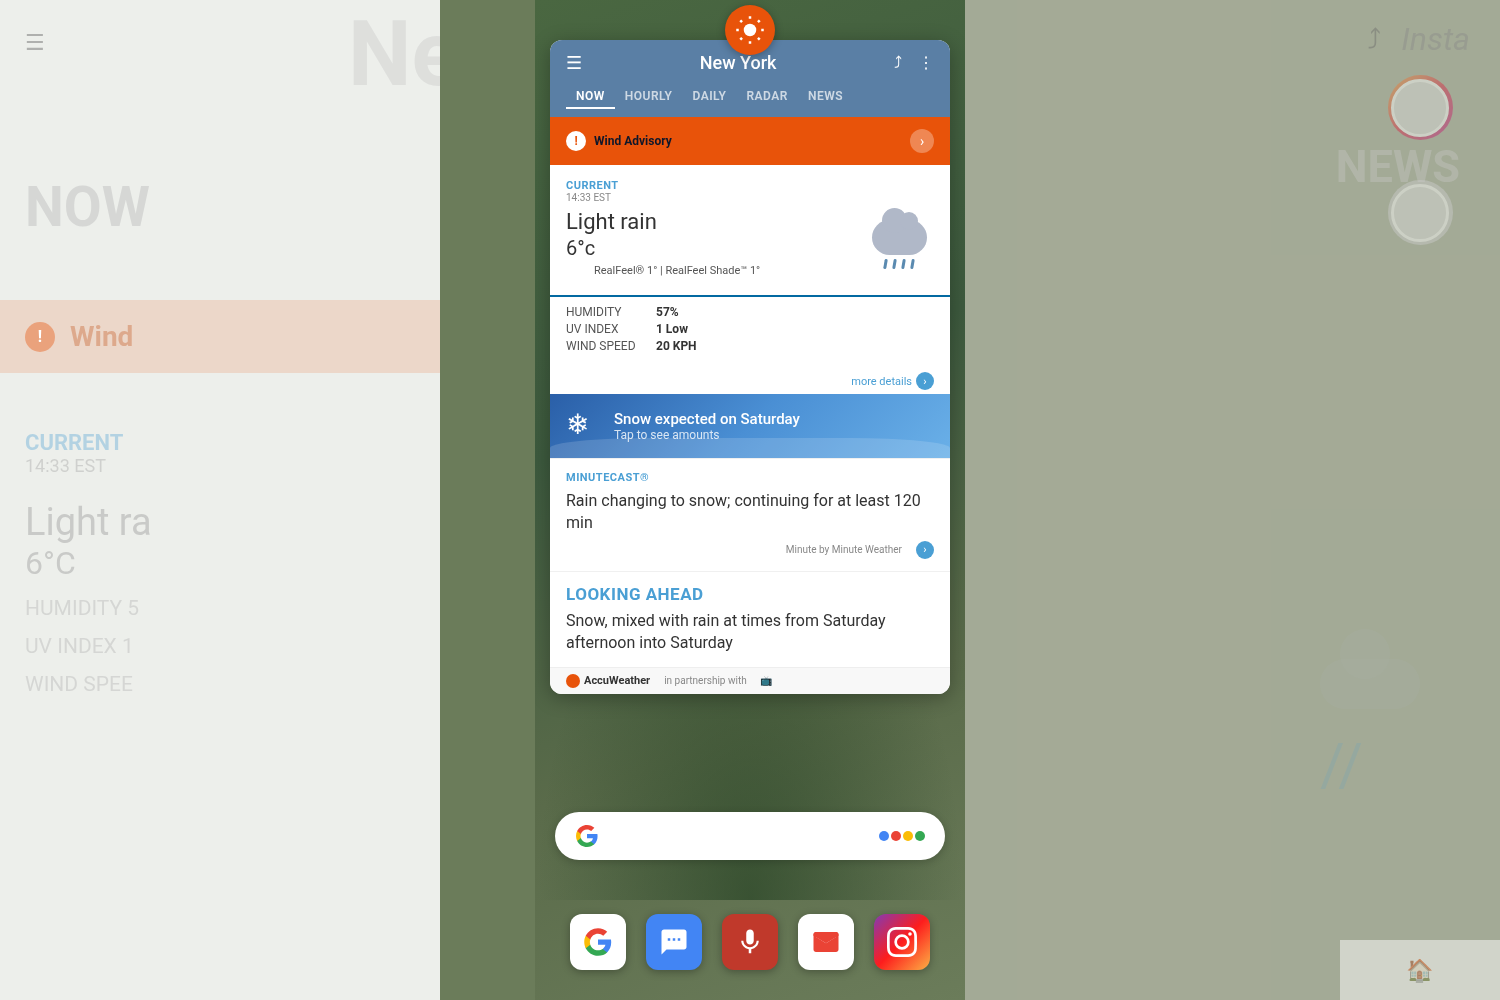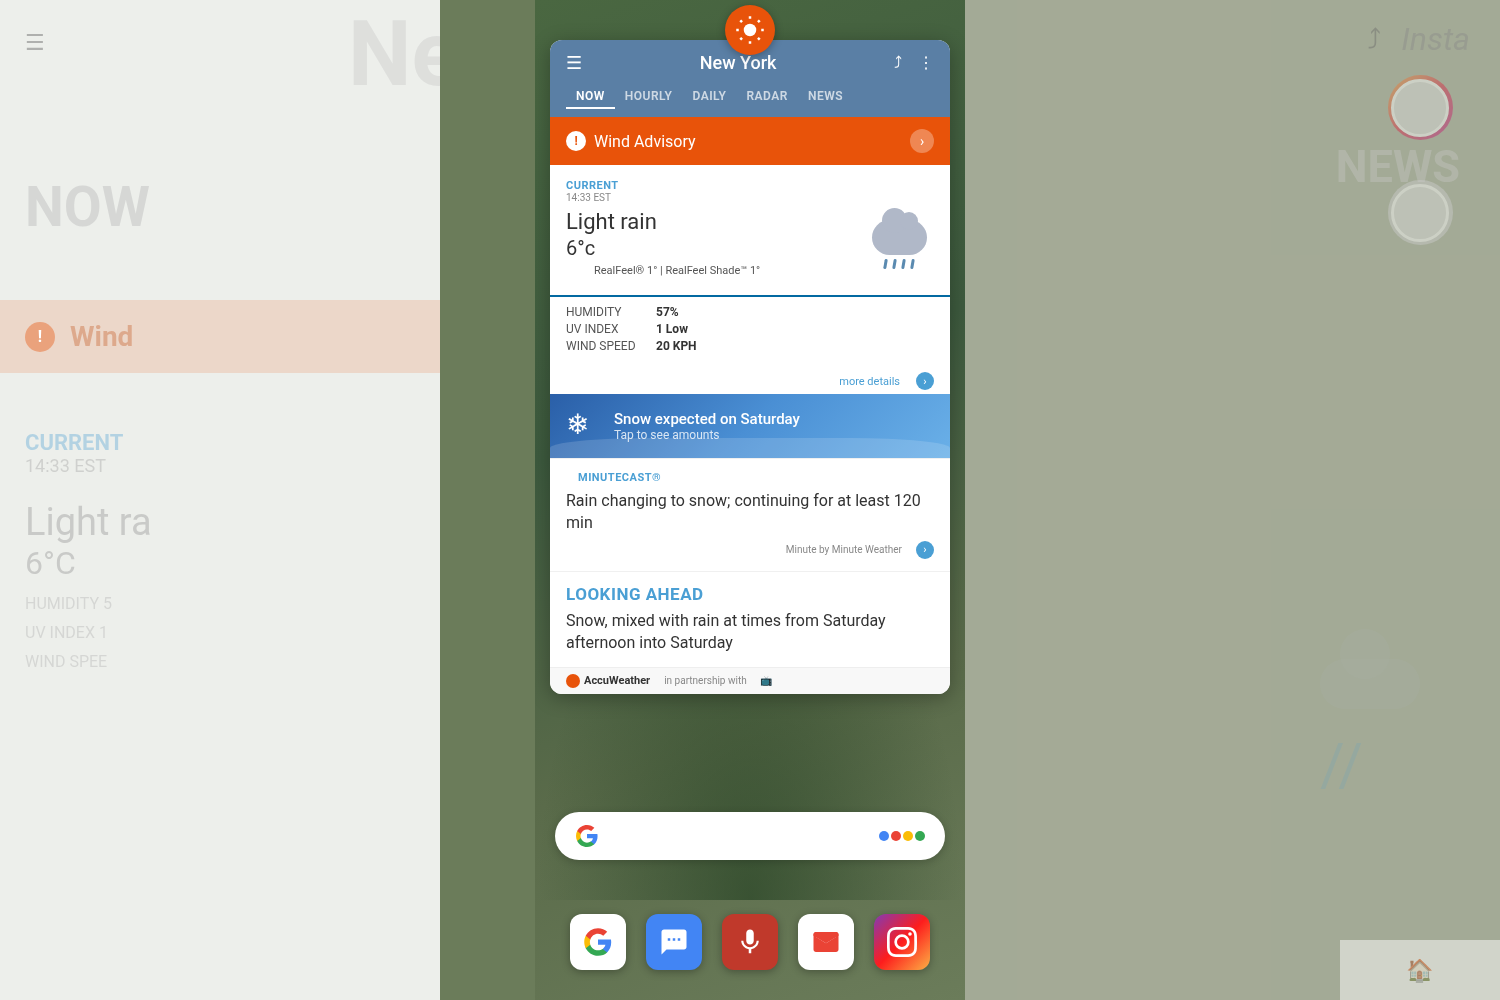--- a/index.html
+++ b/index.html
@@ -162,23 +162,23 @@
       border-radius: 50%;
       display: flex;
       align-items: center;
       justify-content: center;
       color: #e8530a;
       font-weight: bold;
       font-size: 12px;
     }
 
     .wind-advisory .advisory-text {
-      color: #ffffff;
-      font-size: 16px;
-      font-weight: 400;
+      color: #0f172a;
+      font-size: 12px;
+      font-weight: 700;
     }
 
     .wind-advisory .advisory-arrow {
       width: 24px;
       height: 24px;
       background: rgba(255,255,255,0.3);
       border-radius: 50%;
       display: flex;
       align-items: center;
       justify-content: center;
@@ -306,21 +306,21 @@
     }
 
     .more-details {
       text-align: right;
       font-size: 11px;
       color: #4a9fd4;
       padding: 4px 16px;
       display: flex;
       align-items: center;
       justify-content: flex-end;
-      gap: 16px;
+      gap: 4px;
       cursor: pointer;
     }
 
     
     .snow-banner {
       margin: 0 0 0 0;
       background: linear-gradient(135deg, #2a5fa8 0%, #4a8fd4 50%, #6ab0e8 100%);
       padding: 14px 16px;
       display: flex;
       align-items: center;
@@ -363,21 +363,20 @@
       padding: 12px 16px;
       border-top: 1px solid #f0f0f0;
     }
 
     .minutecast-label {
       font-size: 11px;
       font-weight: 700;
       color: #4a9fd4;
       letter-spacing: 0.5px;
       margin-bottom: 6px;
-      margin-left: 12px;
     }
 
     .minutecast-text {
       font-size: 16px;
       color: #333;
       line-height: 1.4;
       margin-bottom: 6px;
     }
 
     .minutecast-footer {
@@ -589,21 +588,21 @@
       color: #888;
       margin-top: 24px;
     }
 
     .bg-temp {
       font-size: 32px;
       color: #888;
     }
 
     .bg-details {
-      font-size: 16px;
+      font-size: 21px;
       color: #aaa;
       margin-top: 8px;
       line-height: 1.8;
     }
 
     
     .bg-right-panel {
       position: absolute;
       right: 0;
       top: 0;

